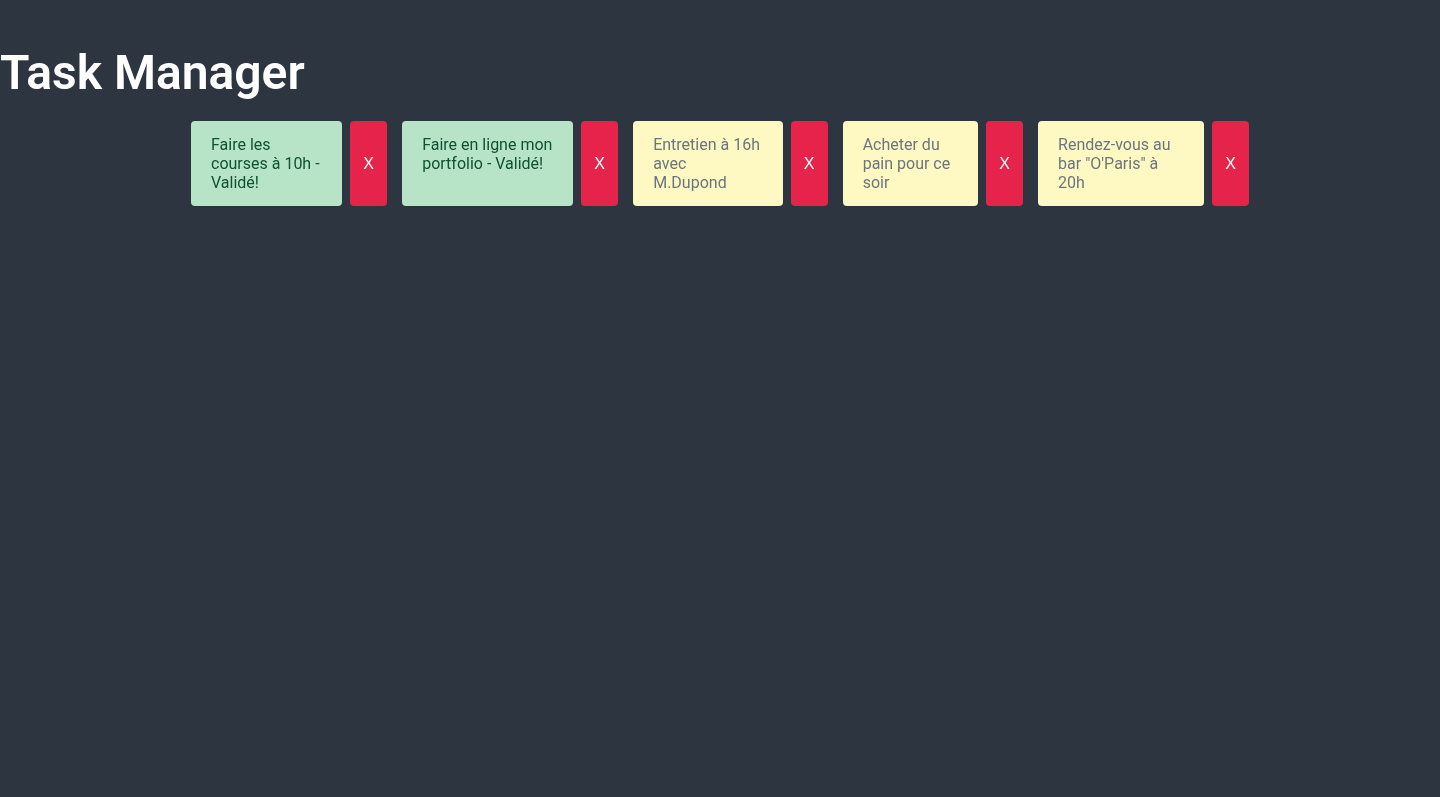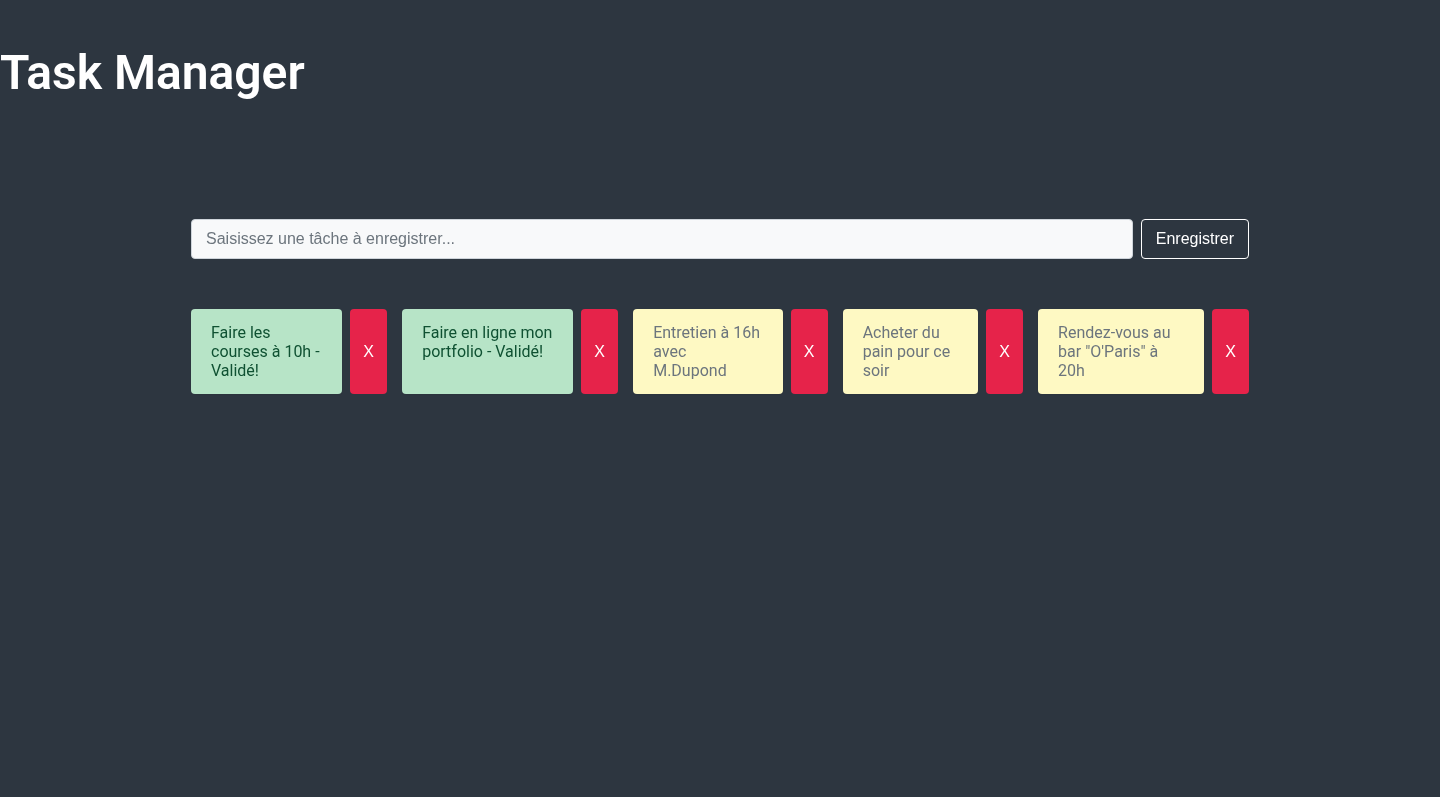--- a/index.html
+++ b/index.html
@@ -96,24 +96,20 @@
       align-items: center;
       justify-content: center;
     }
   </style>
 </head>
 <body>
 
 <h1 class="page-title">Task Manager</h1>
 
 <div class="container">
-  <div class="input-row">
-    <input type="text" class="task-input" placeholder="Saisissez une tâche à enregistrer..." style="">
-    <button class="save-button">Enregistrer</button>
-  </div>
 
 
   <div class="task-list" id="task-list">
       <div class="task-row">
         <div class="task-card validated">Faire les courses à 10h - Validé!</div>
         <button class="delete-button">X</button>
       </div>
       <div class="task-row">
         <div class="task-card validated">Faire en ligne mon portfolio - Validé!</div>
         <button class="delete-button">X</button>

